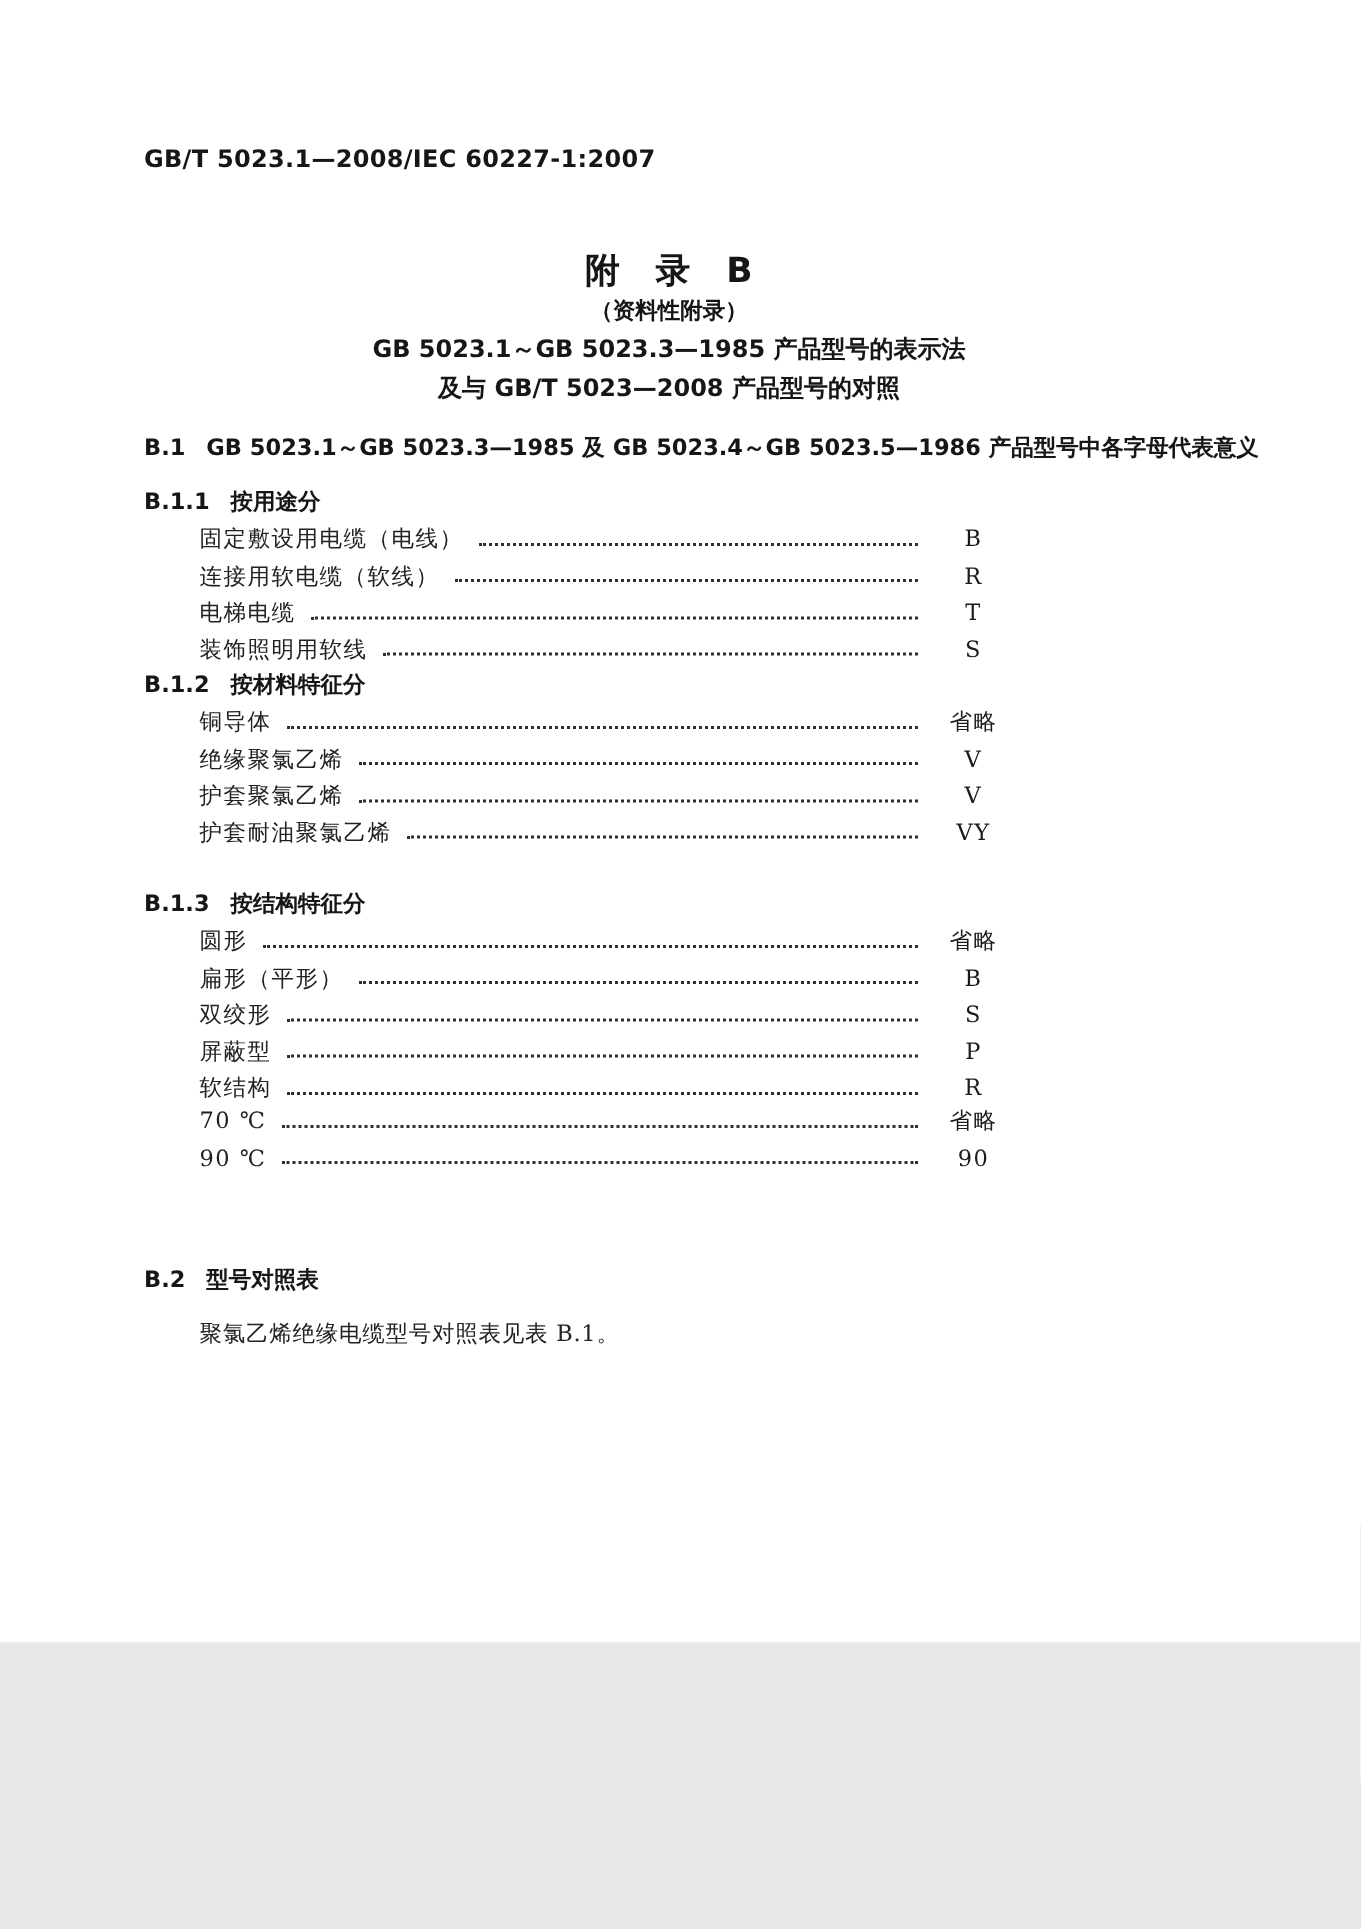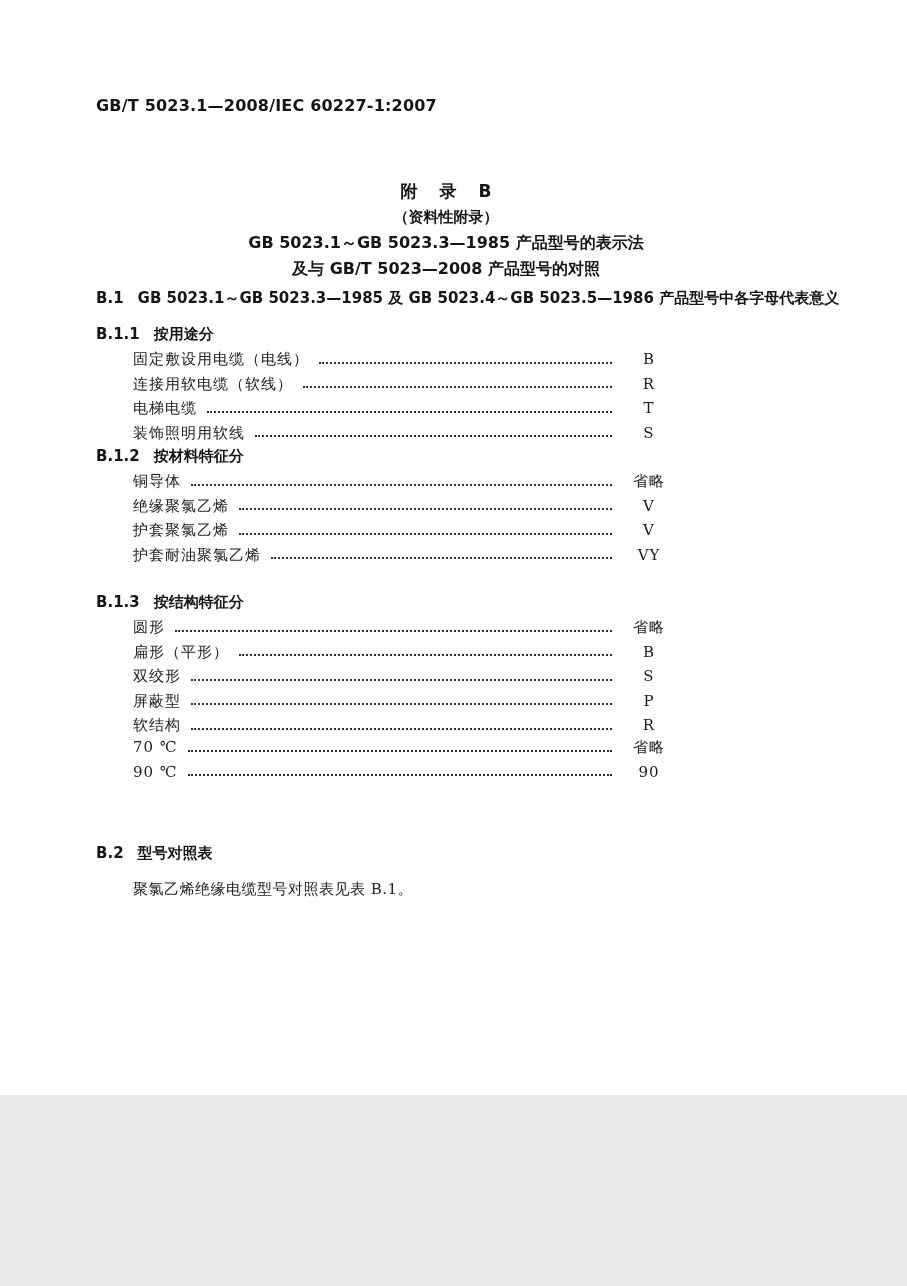--- a/index.html
+++ b/index.html
@@ -31,21 +31,21 @@
   .title-block {
     position: absolute;
     left: 96px;
     top: 168px;
     width: 700px;
     text-align: center;
     font-family: "DejaVu Sans", "Liberation Sans", sans-serif;
     font-weight: bold;
     color: #161616;
   }
-  .title-block .t1 { font-size: 17px; line-height: 26px; word-spacing: 16px; margin-top: 10px; }
+  .title-block .t1 { font-size: 23px; line-height: 26px; word-spacing: 16px; }
   .title-block .t2 { font-size: 15px; line-height: 26px; }
   .title-block .t3, .title-block .t4 { font-size: 16px; line-height: 26px; }
 
   
   .h2, .h3 {
     font-family: "DejaVu Sans", "Liberation Sans", sans-serif;
     font-weight: bold;
     font-size: 15px;
     color: #161616;
     white-space: nowrap;

